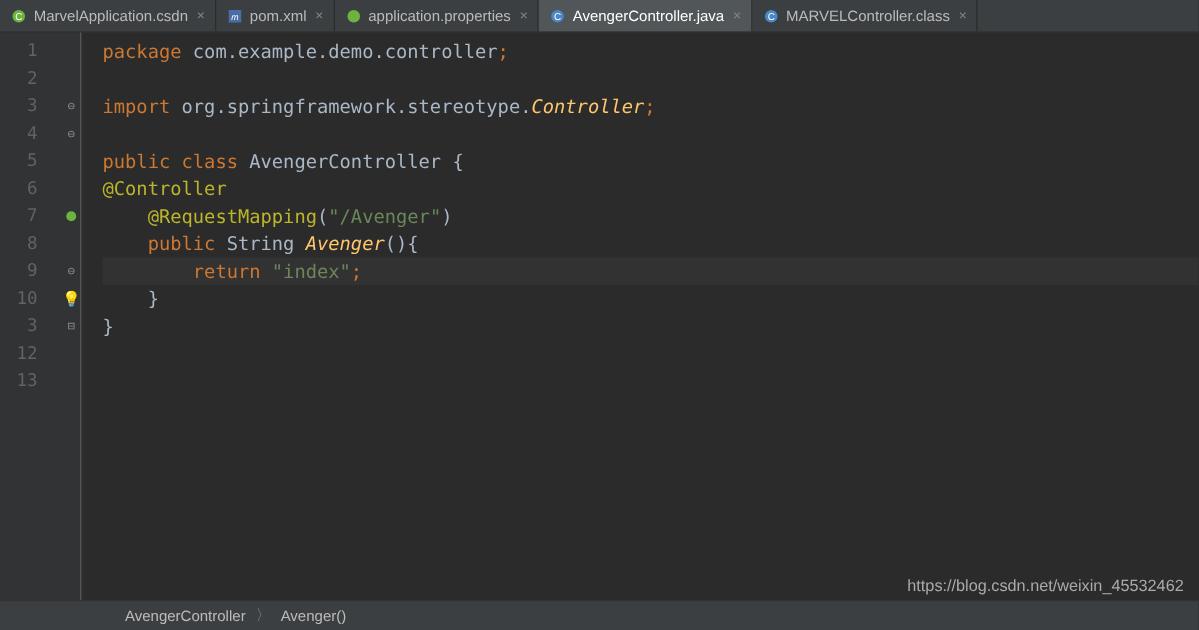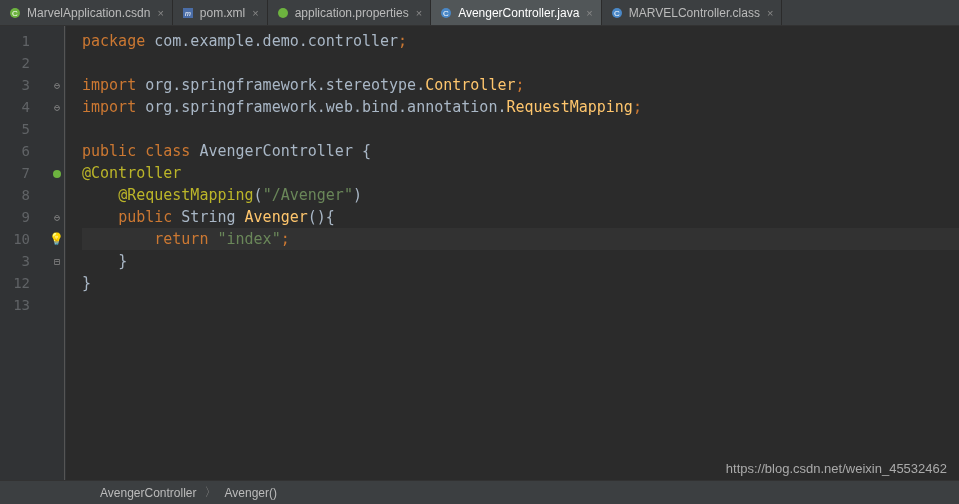--- a/index.html
+++ b/index.html
@@ -92,21 +92,21 @@
       margin-left: 12px;
     }
     .code-line.highlighted {
       background: #323232;
     }
     .kw { color: #cc7832; }
     .pkg { color: #a9b7c6; }
     .ann { color: #bbb529; }
     .str { color: #6a8759; }
     .cls { color: #a9b7c6; }
-    .bright { color: #ffc66d; }
+    .bright { color: #ffc66d; font-style: italic; }
     .semi { color: #cc7832; }
     .paren { color: #a9b7c6; }
     .fold-icon {
       color: #888;
       font-size: 10px;
     }
     .bulb {
       color: #ffc66d;
       font-size: 12px;
     }
@@ -247,21 +247,20 @@
         <span class="fold-icon">⊟</span>
       </div>
     <div class="icon-cell"></div>
     <div class="icon-cell"></div>
   </div>
   <div class="code">
     <div class="vline"></div>
     <div class="code-line"><span class="kw">package</span><span class="pkg"> com.example.demo.controller</span><span class="semi">;</span></div>
     <div class="code-line"></div>
     <div class="code-line"><span class="kw">import</span><span class="pkg"> org.springframework.stereotype.</span><span class="bright">Controller</span><span class="semi">;</span></div>
-    <div class="code-line"><span class="kw">import</span><span class="pkg"> org.springframework.web.bind.annotation.</span><span class="bright">RequestMapping</span><span class="semi">;</span></div>
     <div class="code-line"></div>
     <div class="code-line"><span class="kw">public</span> <span class="kw">class</span> <span class="cls">AvengerController</span><span class="paren"> {</span></div>
     <div class="code-line"><span class="ann">@Controller</span></div>
     <div class="code-line">    <span class="ann">@RequestMapping</span><span class="paren">(</span><span class="str">"/Avenger"</span><span class="paren">)</span></div>
     <div class="code-line">    <span class="kw">public</span> <span class="cls">String</span> <span class="bright">Avenger</span><span class="paren">(){</span></div>
     <div class="code-line highlighted">        <span class="kw">return</span><span class="str"> "index"</span><span class="semi">;</span></div>
     <div class="code-line">    <span class="paren">}</span></div>
     <div class="code-line"><span class="paren">}</span></div>
     <div class="code-line"></div>
   </div>

